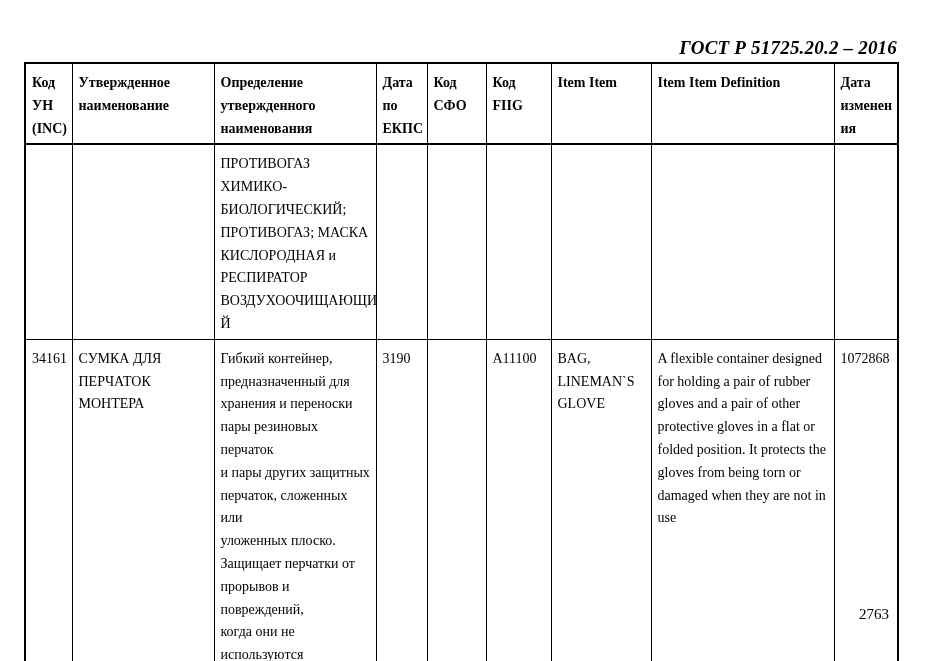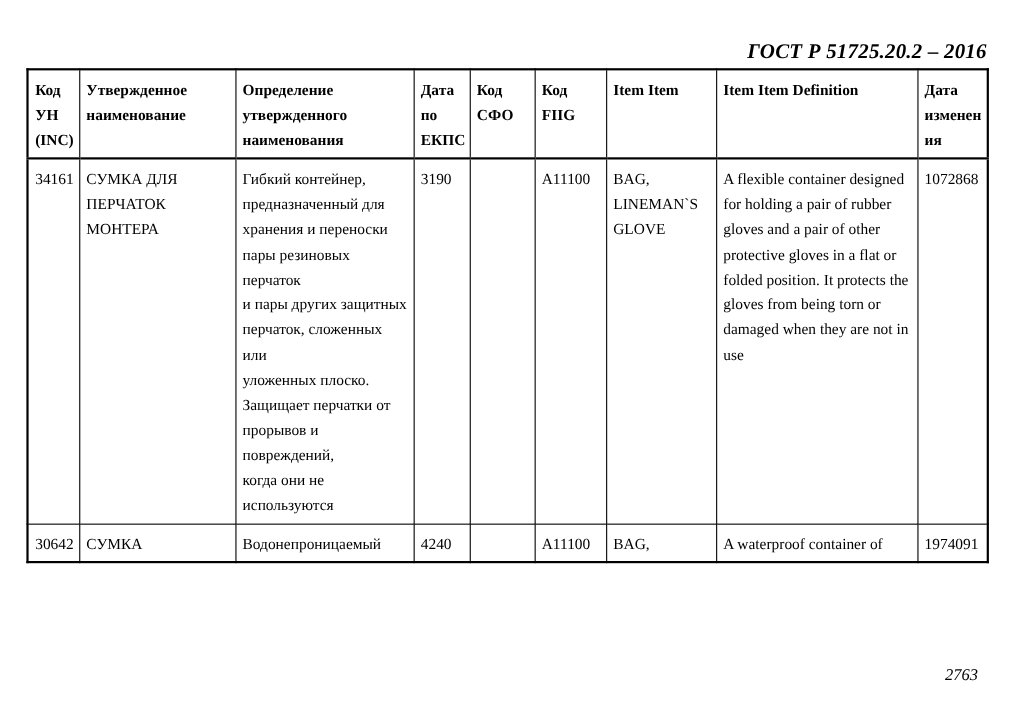--- a/index.html
+++ b/index.html
@@ -22,21 +22,20 @@
     font-size: 19px;
     font-weight: bold;
     letter-spacing: 0.2px;
     font-style: italic;
   }
   .page-num {
     position: absolute;
     top: 606px;
     right: 46px;
     font-size: 15px;
-    font-style: italic;
   }
   table.gost-table {
     position: absolute;
     left: 24px;
     top: 62px;
     width: 873px;
     border-collapse: collapse;
     table-layout: fixed;
     border: 2px solid #000000;
   }
@@ -92,20 +91,37 @@
       <th>Код
 FIIG</th>
       <th>Item Item</th>
       <th>Item Item Definition</th>
       <th>Дата
 изменен
 ия</th>
     </tr>
   </thead>
   <tbody>
+    <tr style="height:166px">
+      <td></td>
+      <td></td>
+      <td>ПРОТИВОГАЗ ХИМИКО-
+БИОЛОГИЧЕСКИЙ;
+ПРОТИВОГАЗ; МАСКА
+КИСЛОРОДНАЯ и
+РЕСПИРАТОР
+ВОЗДУХООЧИЩАЮЩИ
+Й</td>
+      <td></td>
+      <td></td>
+      <td></td>
+      <td></td>
+      <td></td>
+      <td></td>
+    </tr>
     <tr style="height:257px">
       <td>34161</td>
       <td>СУМКА ДЛЯ
 ПЕРЧАТОК
 МОНТЕРА</td>
       <td>Гибкий контейнер,
 предназначенный для
 хранения и переноски
 пары резиновых перчаток
 и пары других защитных

